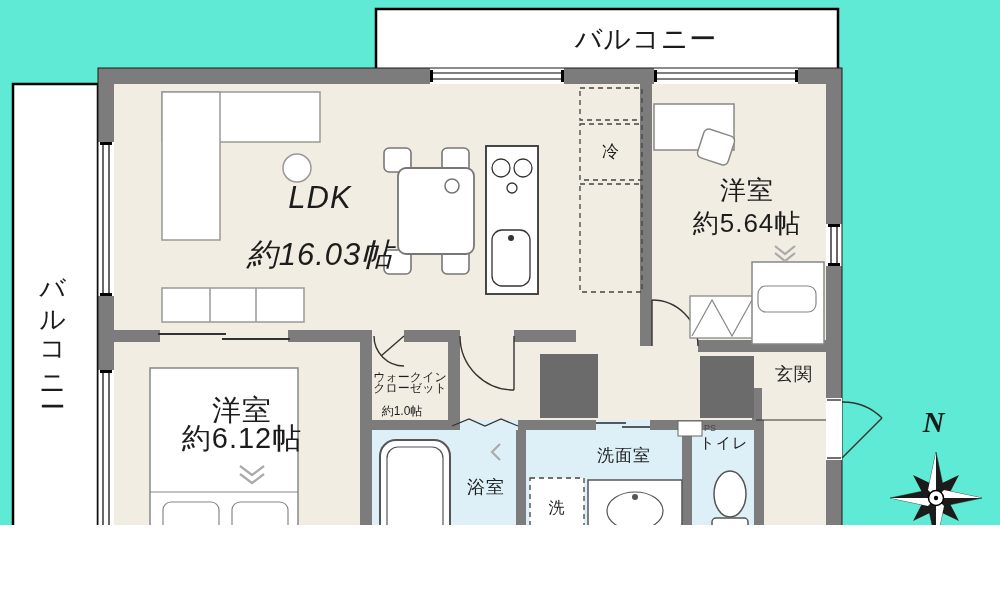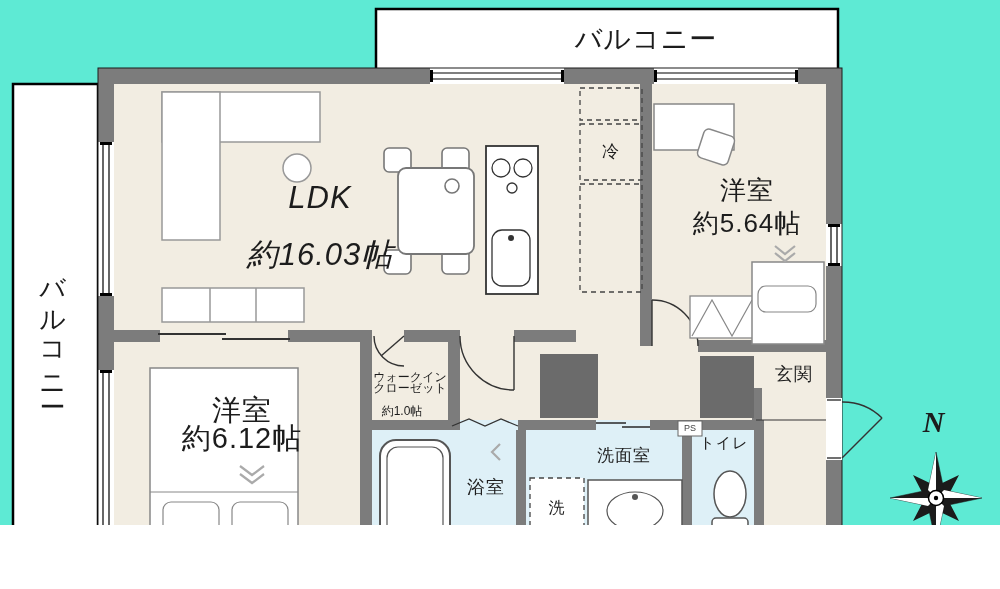--- a/index.html
+++ b/index.html
@@ -6,21 +6,21 @@
   .stage{position:relative;width:1000px;height:525px;background:#5eead4;overflow:hidden;
          font-family:"Liberation Sans","DejaVu Sans",sans-serif;color:#1c1c1c;}
   .stage svg{position:absolute;left:0;top:0;}
   .label{position:absolute;transform:translate(-50%,-50%);white-space:nowrap;
          color:#1c1c1c;line-height:1;letter-spacing:1px;}
   .label.vertical{writing-mode:vertical-rl;text-orientation:upright;letter-spacing:4px;}
   .label.serif-italic{font-family:"Liberation Serif","DejaVu Serif",serif;font-style:italic;font-weight:bold;}
   .fs31{font-size:31px;font-style:italic;} .fs29{font-size:29px;} .fs27{font-size:27px;}
   .fs26{font-size:26px;} .fs18{font-size:18px;} .fs17{font-size:17px;}
   .fs16{font-size:16px;} .fs15{font-size:15px;} .fs12{font-size:12px;letter-spacing:0;}
-  .fs9{font-size:9px;letter-spacing:0;color:#444;} .fs30{font-size:30px;}
+  .fs9{font-size:9px;letter-spacing:0;color:#444;margin-left:20px;} .fs30{font-size:30px;}
 </style>
 </head>
 <body>
 
 <div class="stage">
 
 <svg width="1000" height="589" viewBox="0 0 1000 589">
 
   <g>
     <rect x="376" y="9" width="462" height="61" fill="#ffffff" stroke="#000" stroke-width="2.5"></rect>

